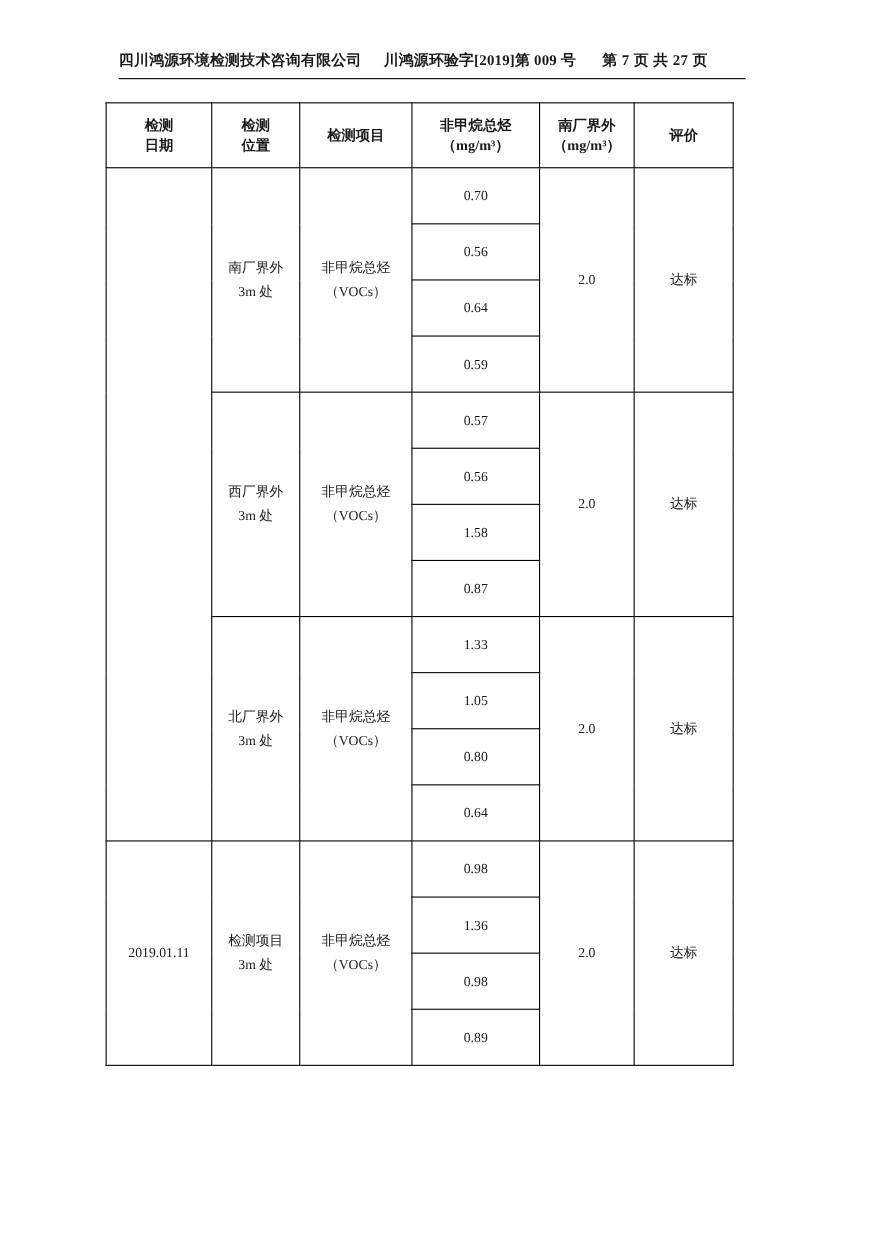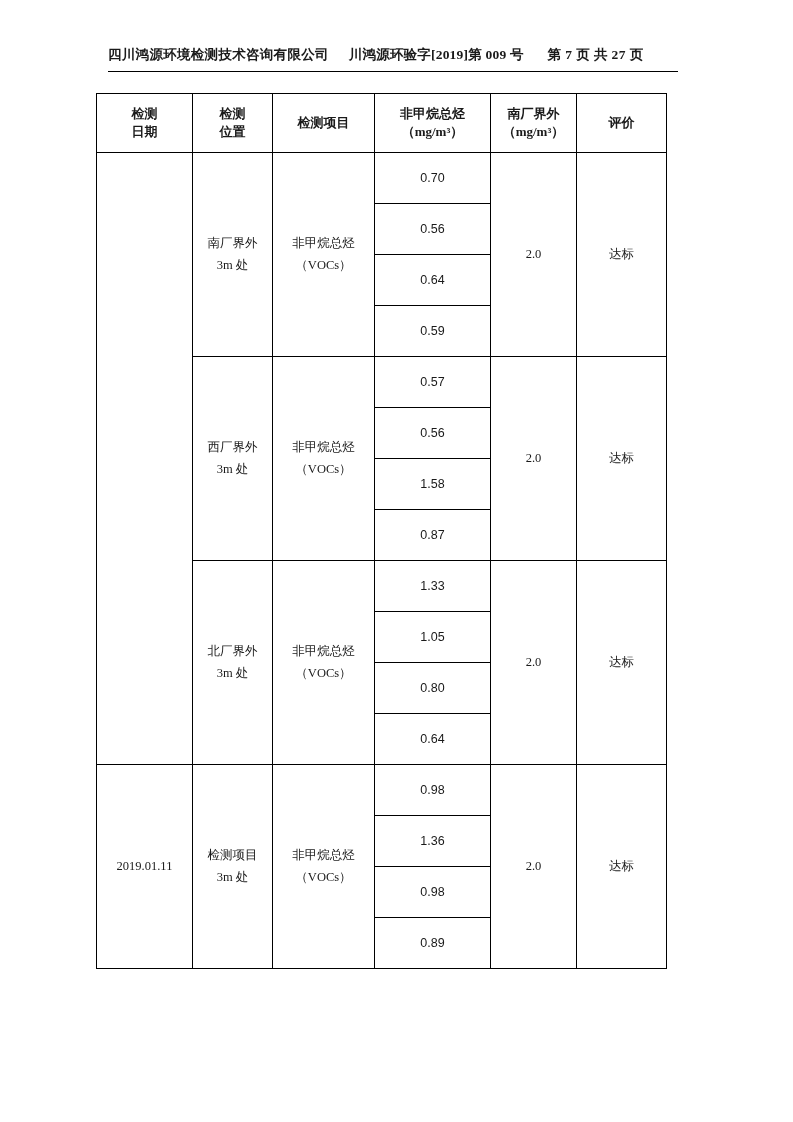--- a/index.html
+++ b/index.html
@@ -76,21 +76,21 @@
   }
   .col-date   { width: 96px; }
   .col-pos    { width: 80px; }
   .col-item   { width: 102px; }
   .col-val    { width: 116px; }
   .col-lim    { width: 86px; }
   .col-eval   { width: 90px; }
 
   .val-cell {
     height: 50px;
-    font-family: Liberation Sans, sans-serif;
+    font-family: Liberation Serif, serif;
     font-size: 12.5px;
   }
   .grp-cell {
     font-size: 12.5px;
     line-height: 1.7;
   }
   .nowrap { white-space: nowrap; }
   .hdr-line { display: block; }
 </style>
 </head>

